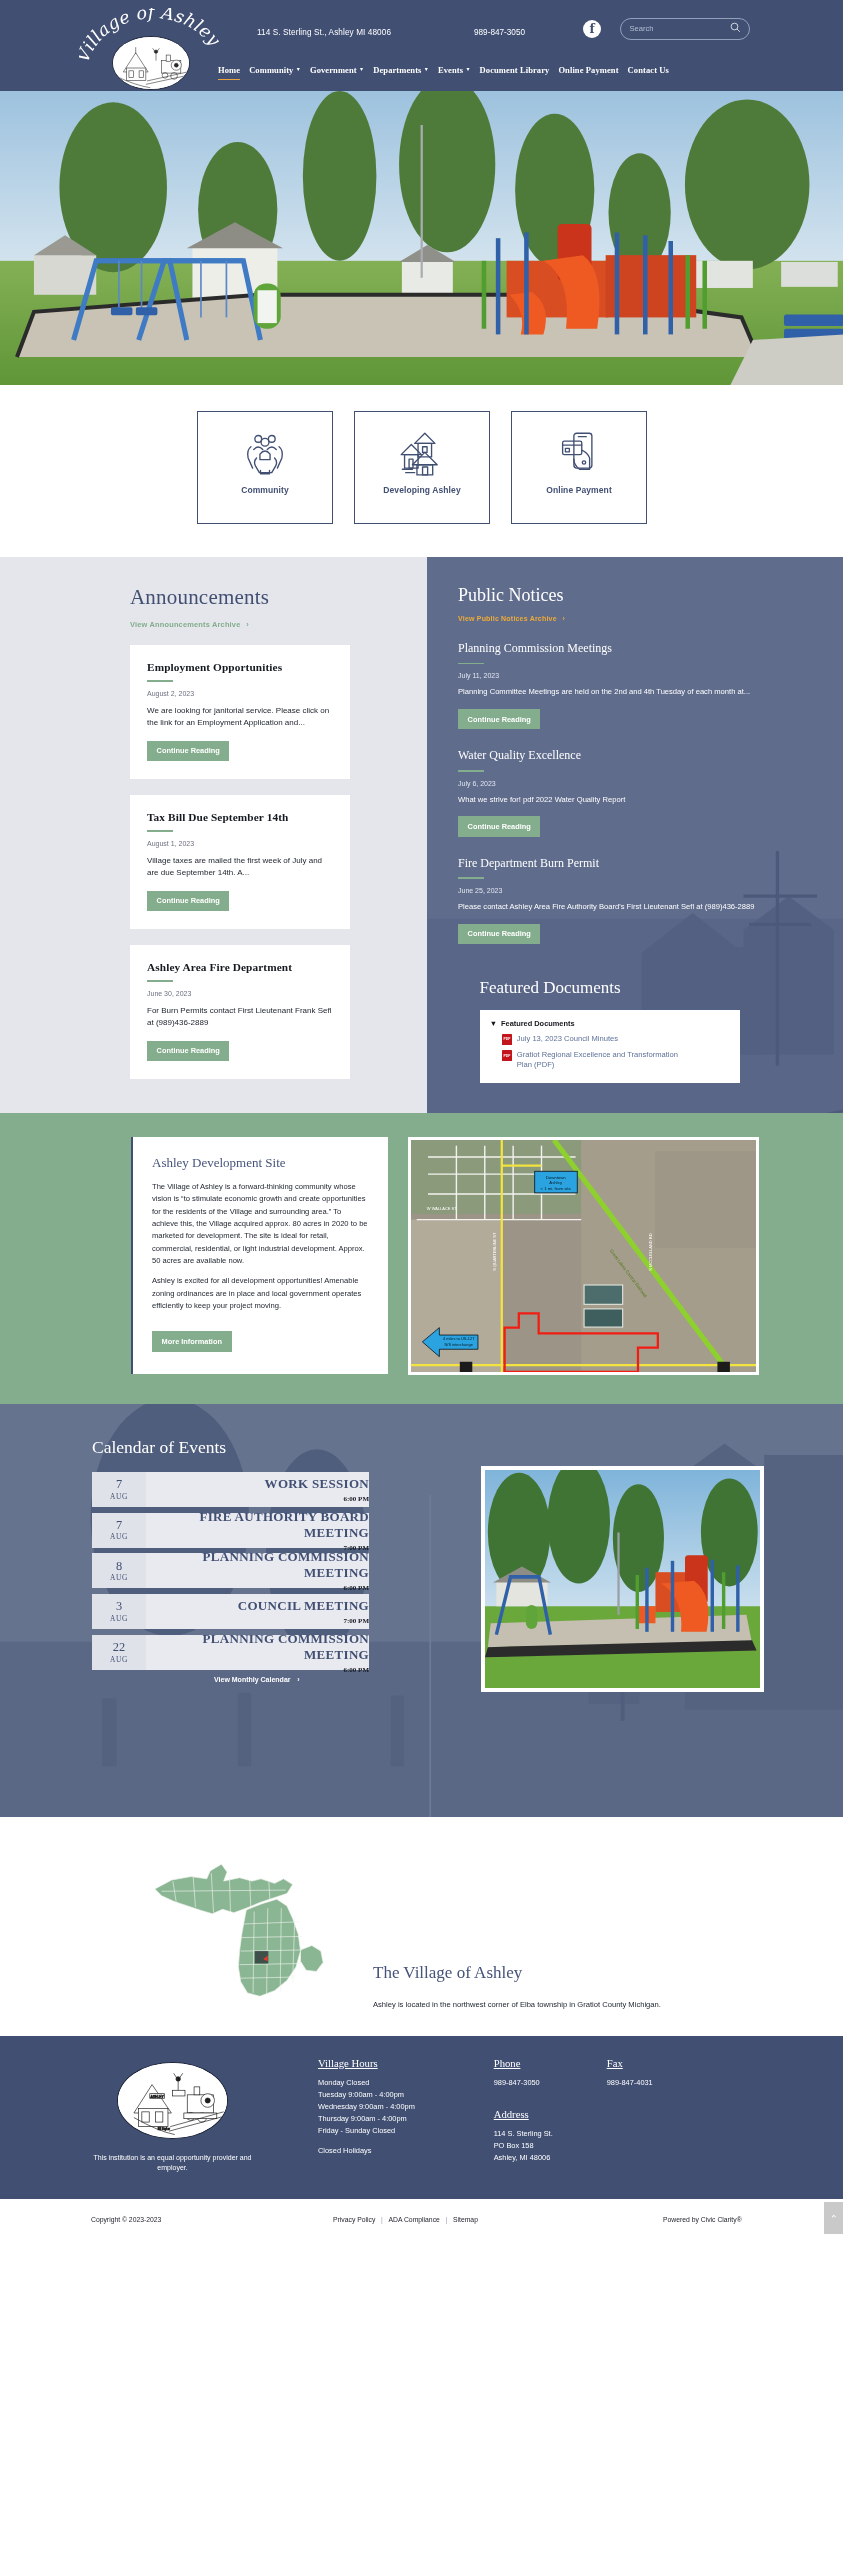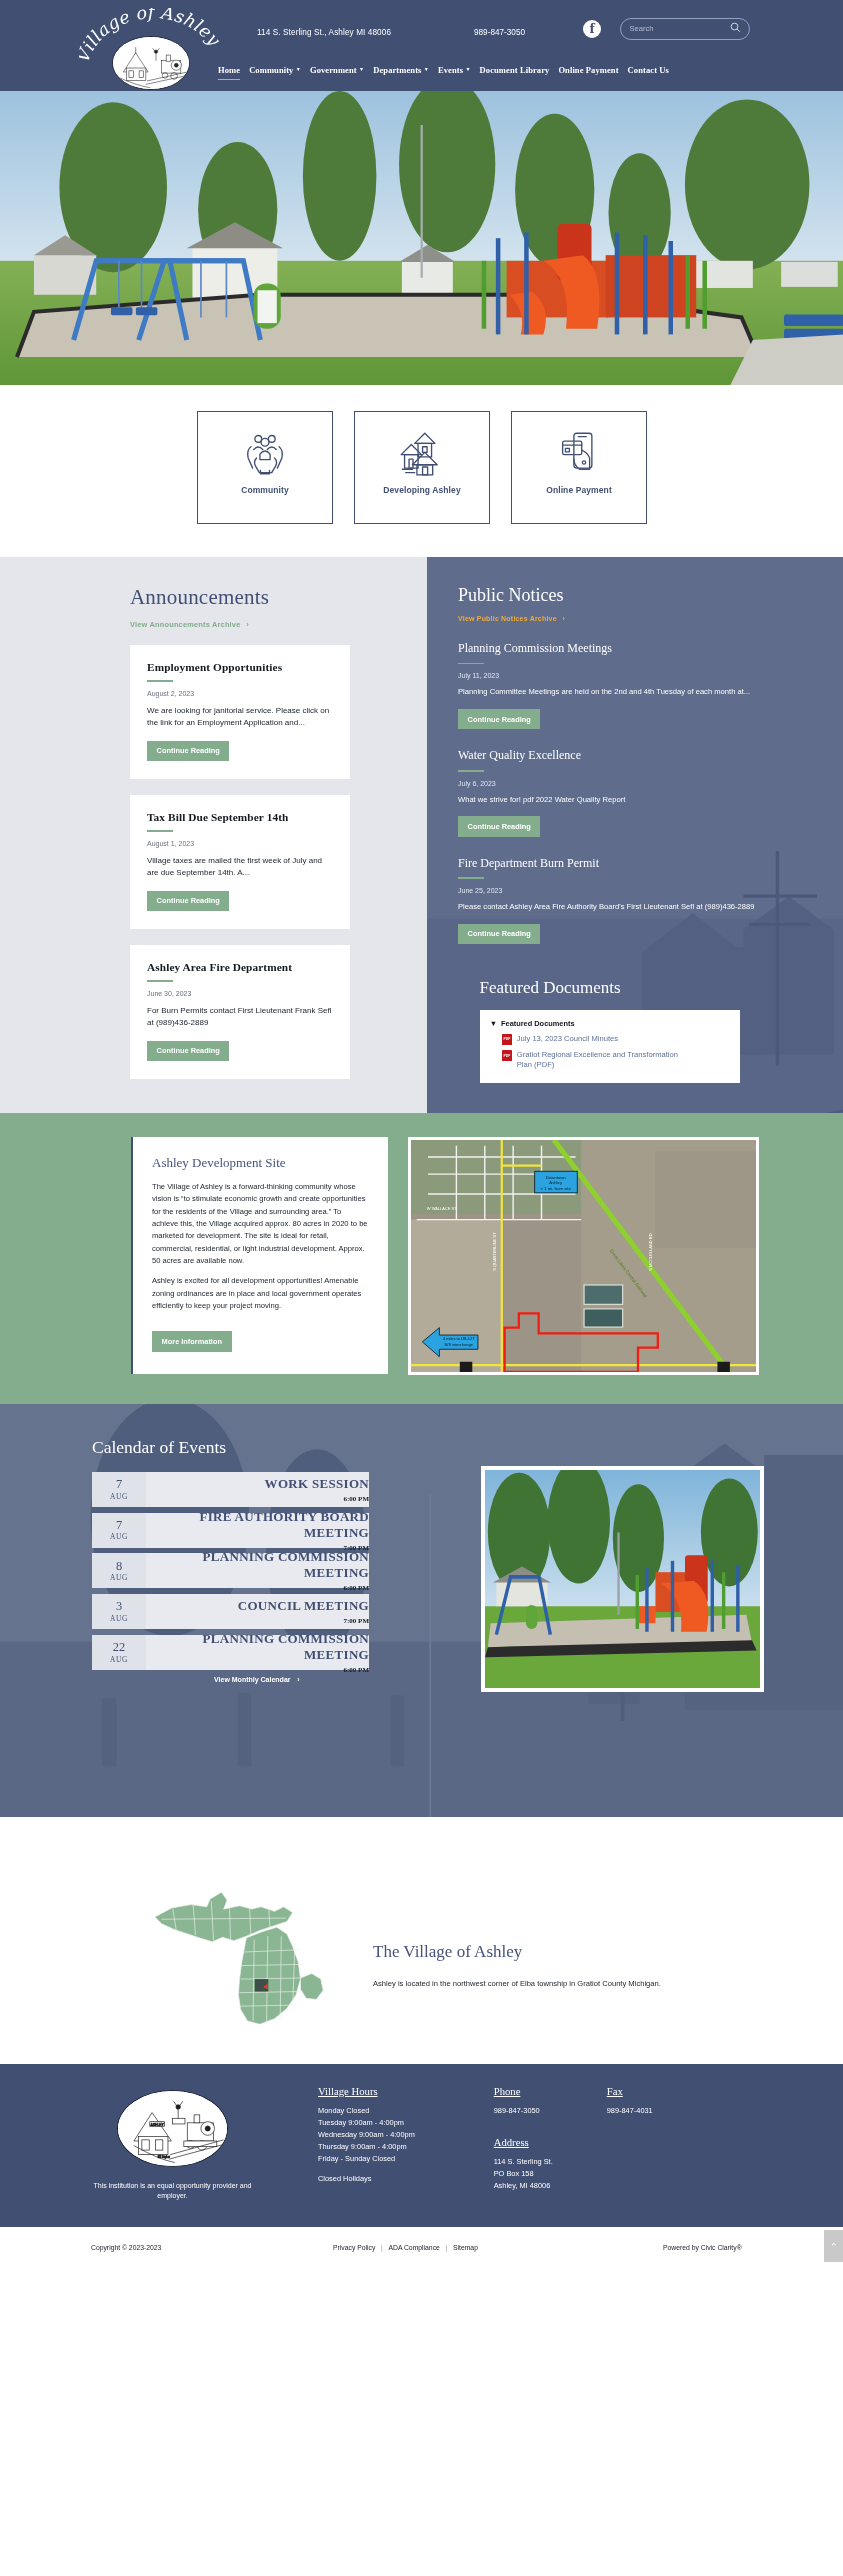--- a/index.html
+++ b/index.html
@@ -420,22 +420,21 @@
     border: 4.5px solid #ffffff;
     overflow: hidden;
   }
 
   
   .intro {
     width: 691px;
     background: #ffffff;
     padding: 21.5px 0 25px 0;
     display: flex;
-    align-items: center;
-    margin-top: 28px;
+    align-items: flex-end;
   }
   .mi-map { width: 192px; margin-left: 139px; }
   .intro-text { margin-left: 42px; width: 317px; padding-top: 27px; }
   .intro-text h2 {
     font-family: "Liberation Serif", serif;
     font-size: 17px;
     color: #46537a;
     font-weight: normal;
   }
   .intro-text p {

